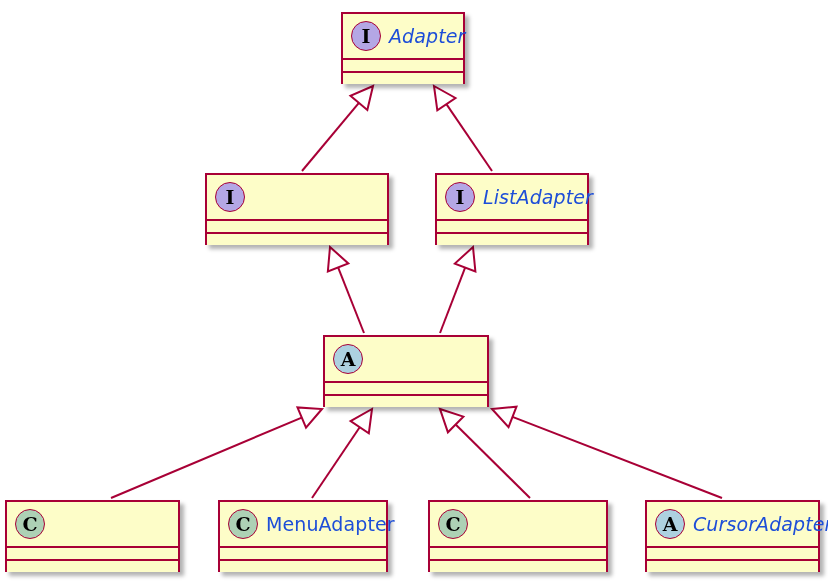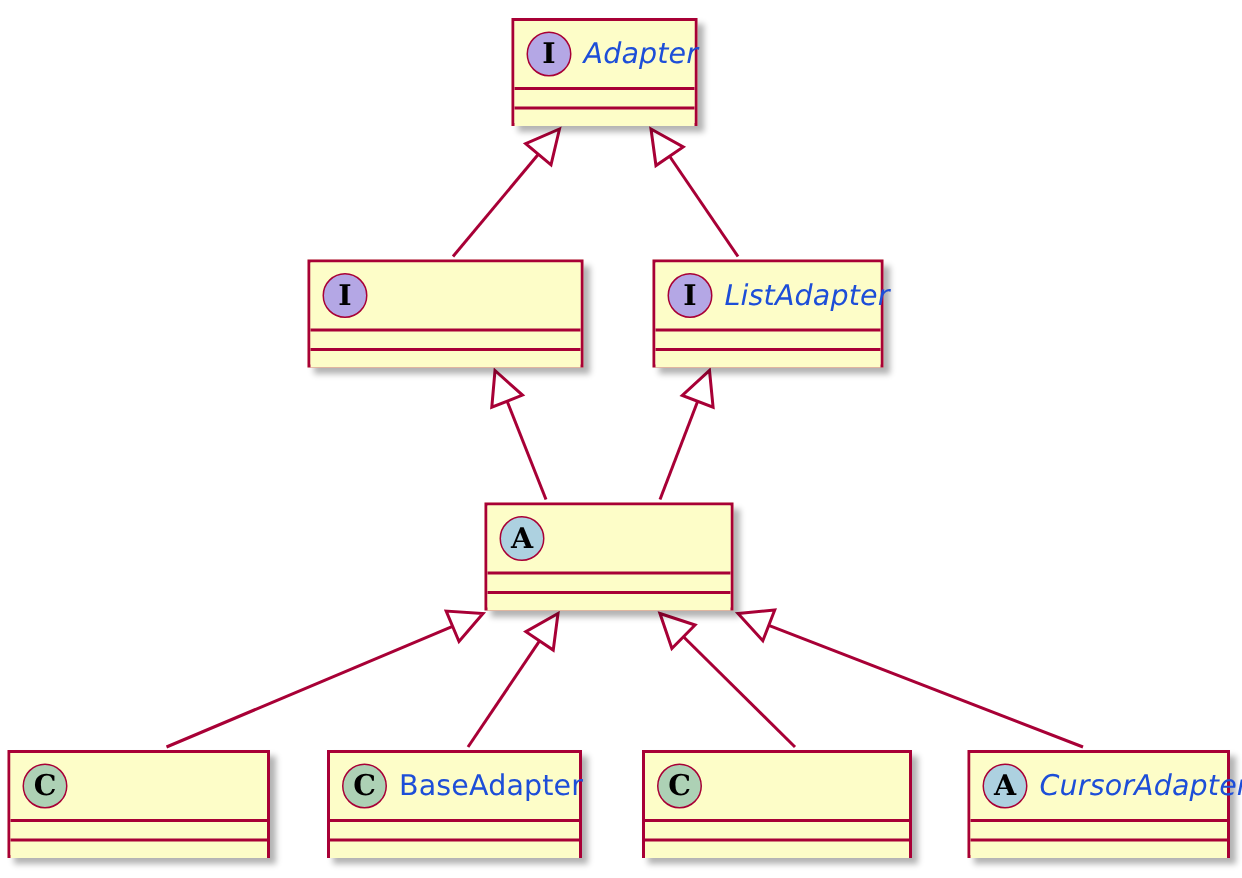--- a/index.html
+++ b/index.html
@@ -153,21 +153,21 @@
       <div class="uml-node" style="left: 5px; top: 500px; width: 175px; height: 72px;">
         <div class="node-header">
           <span class="stereo-icon icon-class">C</span>
         </div>
         <div class="node-compartment"></div>
         <div class="node-compartment"></div>
       </div>
       <div class="uml-node" style="left: 218px; top: 500px; width: 170px; height: 72px;">
         <div class="node-header">
           <span class="stereo-icon icon-class">C</span>
-          <span class="node-title">BaseAdapter</span>
+          <span class="node-title">MenuAdapter</span>
         </div>
         <div class="node-compartment"></div>
         <div class="node-compartment"></div>
       </div>
       <div class="uml-node" style="left: 428px; top: 500px; width: 180px; height: 72px;">
         <div class="node-header">
           <span class="stereo-icon icon-class">C</span>
         </div>
         <div class="node-compartment"></div>
         <div class="node-compartment"></div>

